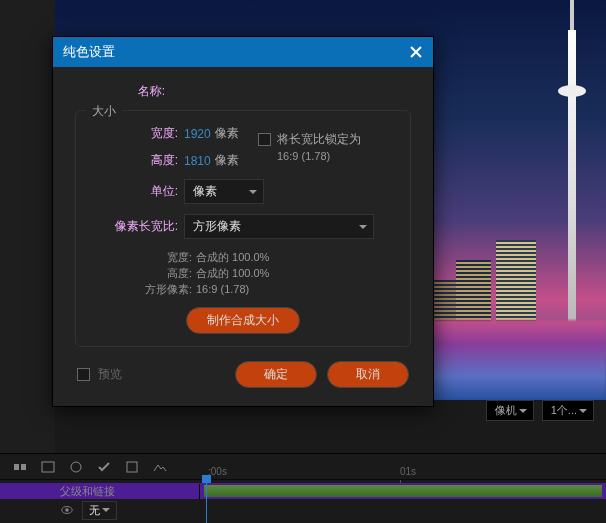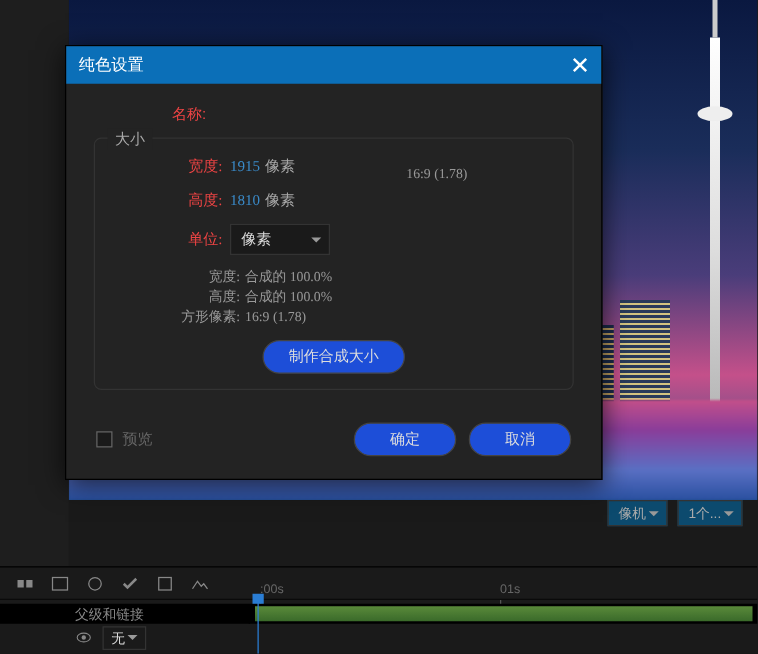--- a/index.html
+++ b/index.html
@@ -43,21 +43,21 @@
   background: linear-gradient(180deg, #c4508a 0%, #8a3d9a 30%, #5a70c4 70%, #2a50a0 100%);
   filter: blur(1px);
 }
 .left-panel {
   position: absolute; left: 0; top: 0; width: 55px; height: 523px;
   background: #1e1e1e;
 }
 .dialog {
   position: absolute;
   left: 52px; top: 36px;
-  width: 430px;
+  width: 382px;
   background: #232323;
   border: 1px solid #000;
   box-shadow: 0 4px 20px rgba(0,0,0,.7);
 }
 .titlebar {
   height: 30px;
   background: #0b6fb8;
   display: flex; align-items: center;
   padding: 0 10px;
   color: #fff;
@@ -66,32 +66,31 @@
 }
 .close-x { width: 14px; height: 14px; position: relative; cursor: pointer; }
 .close-x::before, .close-x::after {
   content: ""; position: absolute; left: 6px; top: 0;
   width: 2px; height: 14px; background: #fff;
 }
 .close-x::before { transform: rotate(45deg); }
 .close-x::after { transform: rotate(-45deg); }
 .dialog-body { padding: 16px 22px 18px; }
 .row { display: flex; align-items: center; margin-bottom: 10px; }
-.lbl { width: 96px; text-align: right; padding-right: 6px; color: #ef4444; }
+.lbl { width: 96px; text-align: right; padding-right: 6px; color: #f0abfc; }
 .val-input {
   background: #161616; border: 1px solid #333; color: #ddd;
   padding: 3px 6px; width: 240px; font-size: 12px;
 }
 .blue-val { color: #3a8ac8; }
 .unit { color: #aaa; margin-left: 4px; }
 .fieldset {
   border: 1px solid #333; border-radius: 6px;
-  padding: 14px 12px 12px; margin-bottom: 26px;
+  padding: 14px 12px 12px; margin-bottom: 14px;
   position: relative;
-  font-family: Liberation Serif, serif;
 }
 .legend {
   position: absolute; top: -8px; left: 10px;
   background: #232323; padding: 0 6px; color: #aaa;
 }
 .size-grid { display: flex; }
 .size-left { flex: 1; }
 .size-right { width: 140px; padding-top: 6px; }
 .checkbox-row { display: flex; align-items: center; gap: 6px; color: #aaa; }
 .cb {
@@ -108,21 +107,21 @@
   position: absolute; right: 6px; top: 50%; transform: translateY(-50%);
   width: 0; height: 0; border-left: 4px solid transparent;
   border-right: 4px solid transparent; border-top: 4px solid #999;
 }
 .info-block { margin: 10px 0 0 30px; }
 .info-row { display: flex; font-size: 11px; line-height: 16px; }
 .info-lbl { width: 78px; text-align: right; padding-right: 4px; color: #999; }
 .info-val { color: #999; }
 .center-btn { display: flex; justify-content: center; margin-top: 10px; }
 .btn {
-  background: #1d4ed8; border: 1px solid #444; border-radius: 14px;
+  background: #c2410c; border: 1px solid #444; border-radius: 14px;
   color: #ddd; padding: 4px 20px; font-size: 12px; cursor: pointer;
 }
 .color-swatch {
   width: 32px; height: 20px; background: #000;
   border: 2px solid #2a7dd4; cursor: pointer;
 }
 .eyedrop {
   width: 14px; height: 14px; margin-left: 12px;
   position: relative;
 }
@@ -155,21 +154,21 @@
 .playhead {
   position: absolute; left: 206px; bottom: 0; width: 1px; height: 44px;
   background: #2a7dd4;
 }
 .playhead::before {
   content: ""; position: absolute; top: -4px; left: -4px;
   width: 9px; height: 8px; background: #2a7dd4;
 }
 .track-row {
   position: absolute; left: 0; bottom: 24px; width: 100%; height: 16px;
-  background: #000000; display: flex; align-items: center;
+  background: #4c1d95; display: flex; align-items: center;
 }
 .track-label {
   width: 200px; padding-left: 60px; color: #888; font-size: 11px;
   border-right: 1px solid #000;
 }
 .track-bar {
   flex: 1; height: 12px;
   background: linear-gradient(180deg, #5a8a3a, #3a6a2a);
   margin: 0 4px;
 }
@@ -180,21 +179,21 @@
 .eye { width: 14px; height: 14px; margin-right: 8px; }
 .layer-select {
   background: #1a1a1a; border: 1px solid #333; color: #ddd;
   padding: 1px 16px 1px 6px; font-size: 11px; position: relative;
 }
 .right-dropdowns {
   position: absolute; right: 12px; top: 400px;
   display: flex; gap: 8px; align-items: center;
 }
 .dd {
-  background: #0c4a6e; border: 1px solid #333; color: #aaa;
+  background: #000000; border: 1px solid #333; color: #aaa;
   padding: 2px 16px 2px 8px; font-size: 11px; position: relative;
 }
 </style>
 </head>
 <body>
 
 <div class="bg-image">
   <div class="skyline">
     <div class="bldg b3"></div>
     <div class="bldg b2"></div>
@@ -220,41 +219,52 @@
     <div class="row">
       <div class="lbl">名称:</div>
     </div>
 
     <div class="fieldset">
       <div class="legend">大小</div>
       <div class="size-grid">
         <div class="size-left">
           <div class="row">
             <div class="lbl">宽度:</div>
-            <span class="blue-val">1915</span>
+            <span class="blue-val">1920</span>
             <span class="unit">像素</span>
           </div>
           <div class="row">
             <div class="lbl">高度:</div>
             <span class="blue-val">1810</span>
             <span class="unit">像素</span>
           </div>
         </div>
         <div class="size-right">
+          <div class="checkbox-row">
+            <div class="cb"></div>
+            <span>将长宽比锁定为</span>
+          </div>
           <div style="padding-left:19px;margin-top:2px;font-size:11px;">16:9 (1.78)</div>
         </div>
       </div>
 
       <div class="row">
         <div class="lbl">单位:</div>
         <div class="select">
           <span>像素</span>
             <span class="chev"></span>
         </div>
       </div>
+      <div class="row">
+        <div class="lbl">像素长宽比:</div>
+        <div class="select wide">
+          <span>方形像素</span>
+            <span class="chev"></span>
+        </div>
+      </div>
 
       <div class="info-block">
         <div class="info-row">
             <div class="info-lbl">宽度:</div>
             <div class="info-val">合成的 100.0%</div>
           </div>
         <div class="info-row">
             <div class="info-lbl">高度:</div>
             <div class="info-val">合成的 100.0%</div>
           </div>

